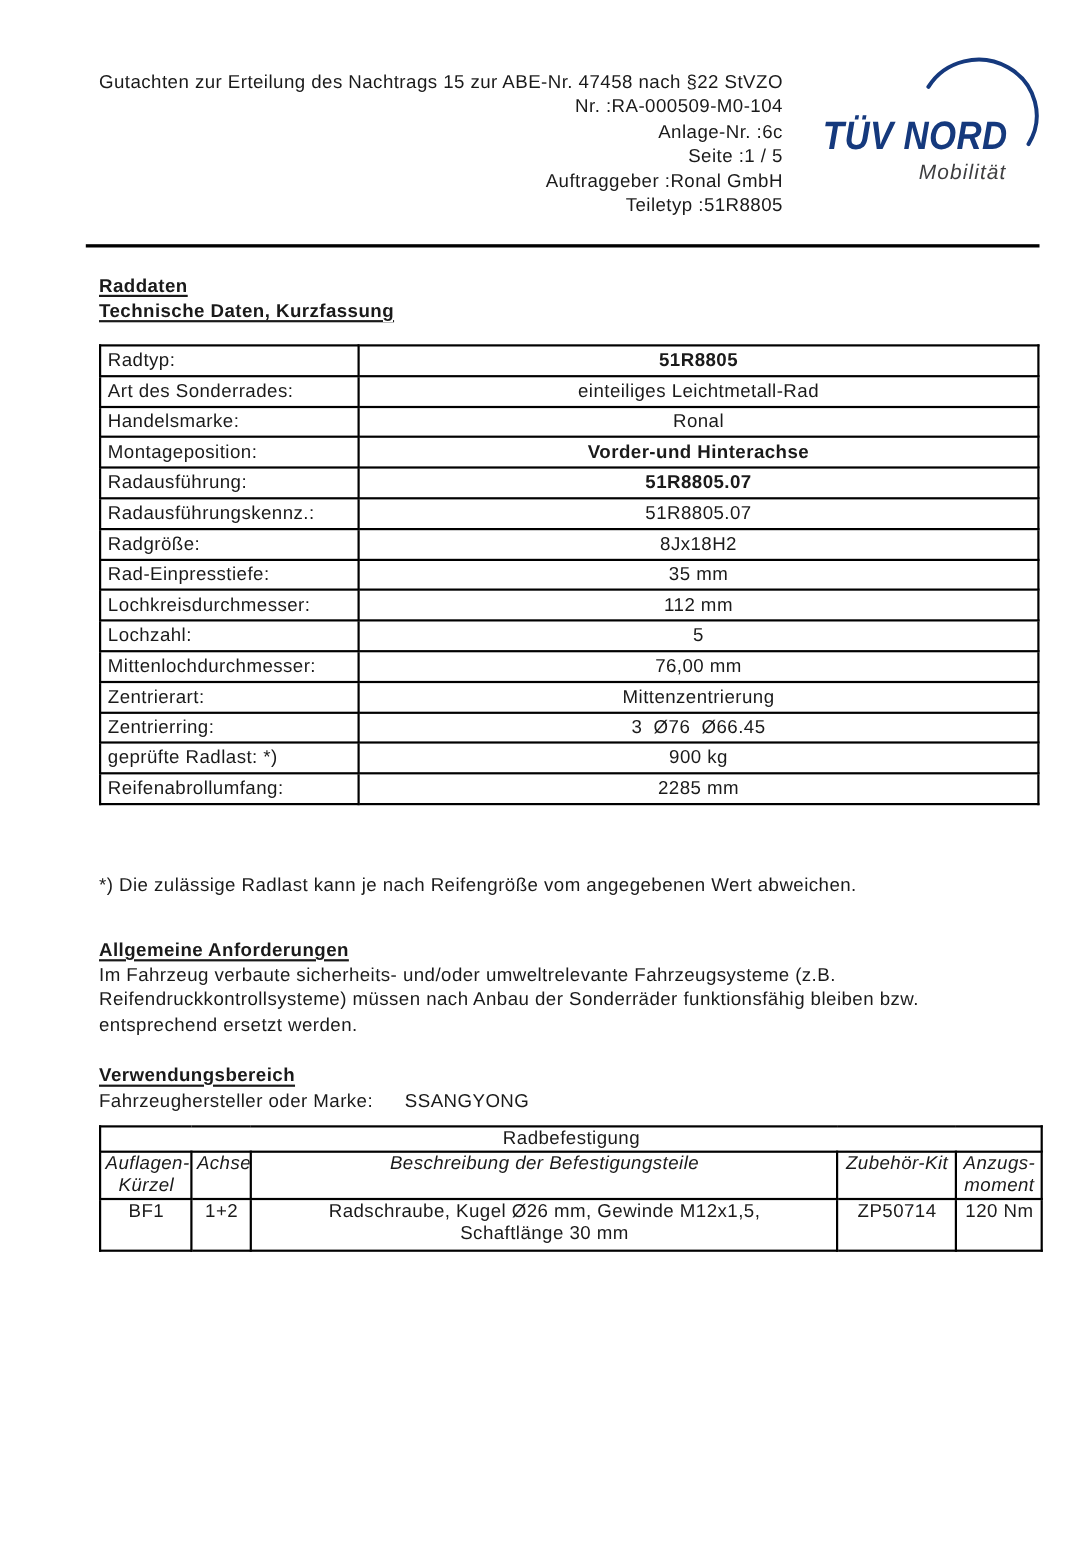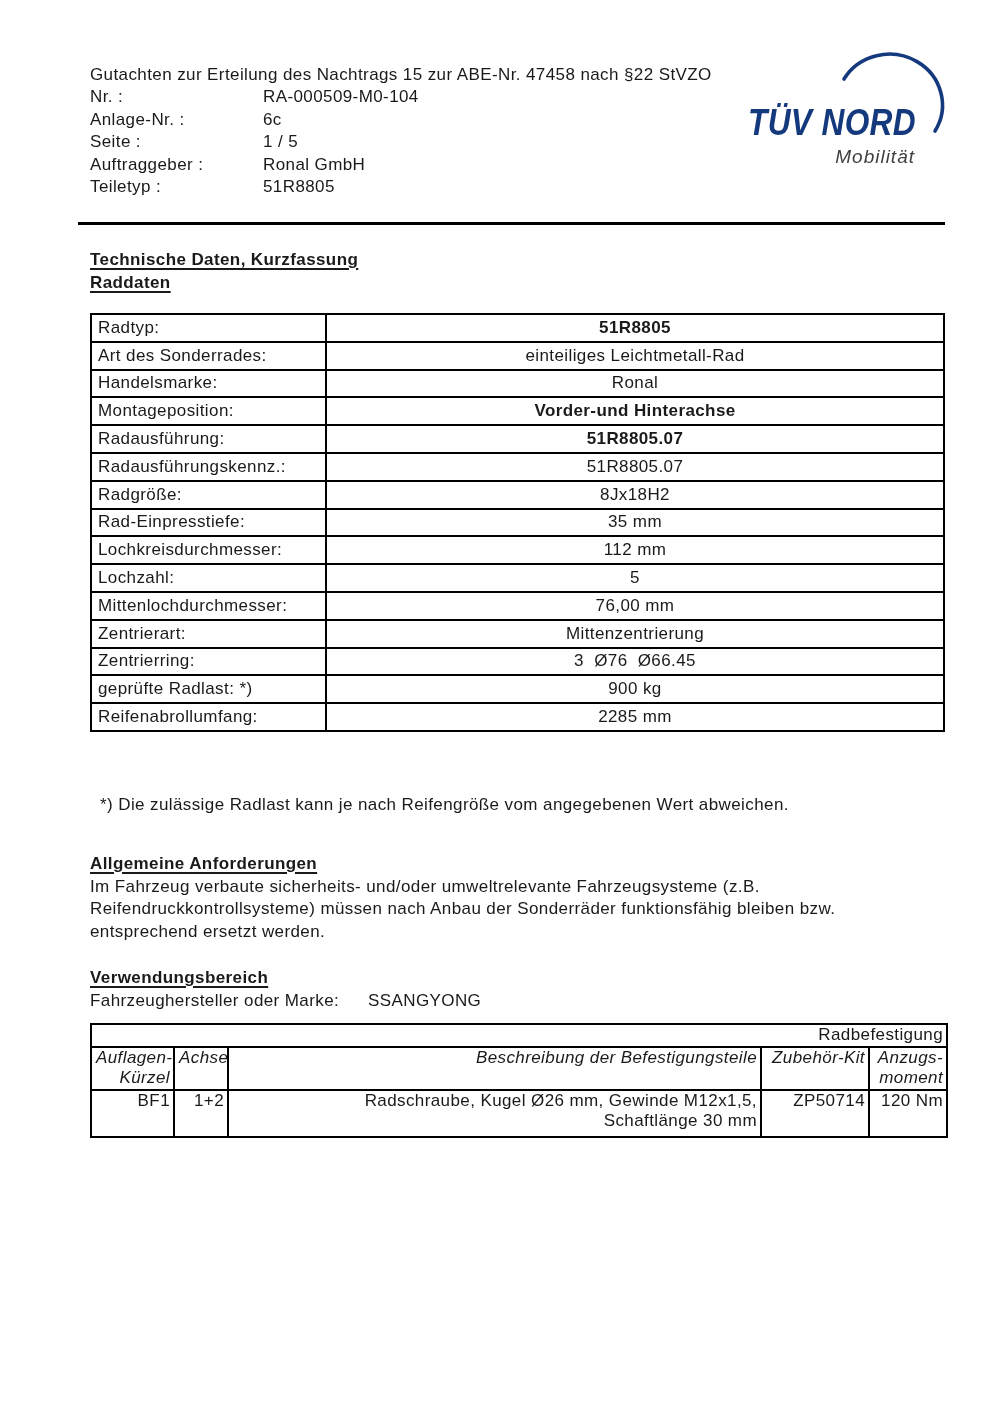--- a/index.html
+++ b/index.html
@@ -5,21 +5,21 @@
   * { margin:0; padding:0; box-sizing:border-box; }
   html,body { background:#ffffff; }
   body {
     width:993px; height:1404px; position:relative; overflow:hidden;
     font-family:"Liberation Sans", sans-serif;
     font-size:17px; color:#1a1a1a; letter-spacing:0.4px;
   }
   .abs { position:absolute; }
 
   
-  #header-block { left:90px; top:64px; line-height:22.4px; }
+  #header-block { left:90px; top:64px; line-height:22.4px;text-align:right; }
   .hdr-label { display:inline-block; width:173px; }
 
   
   #logo-box { left:738px; top:26px; width:218px; height:146px; }
 
   
   #header-rule { left:78px; top:222px; width:867px; height:3px; background:#000; }
 
   
   .heading { font-weight:bold; }
@@ -31,32 +31,32 @@
   table { border-collapse:collapse; table-layout:fixed; }
   #raddaten-table { left:90px; top:313px; width:855px;padding-left:48px; }
   #raddaten-table td {
     border:2px solid #000; height:27.8px; padding:1px 6px;
     vertical-align:middle; overflow:hidden;
   }
   #raddaten-table td.rd-label { width:235px; text-align:left; }
   #raddaten-table td.rd-value { text-align:center; }
   .bold { font-weight:bold; }
 
-  #footnote { left:100px; top:795px; }
+  #footnote { left:90px; top:795px; }
 
   #allgemeine-block { left:90px; top:853px; line-height:22.6px; }
   .pre { white-space:pre-line; }
 
   #verwendung-block { left:90px; top:953px; line-height:22.6px;margin-top:14px; }
   .vw-label { display:inline-block; width:278px; }
 
   
   #radbefestigung-table { left:90px; top:1023px; width:856px; }
   #radbefestigung-table td, #radbefestigung-table th {
-    border:2px solid #000; padding:0 3px 1px 4px; text-align:right;
+    border:2px solid #000; padding:0 3px 1px 4px; text-align:center;
     vertical-align:top; font-weight:normal; white-space:pre-line; overflow:hidden;
   }
   #radbefestigung-table tr.rb-title td { height:22px; }
   #radbefestigung-table tr.rb-head th { height:42px;font-style:italic; }
   #radbefestigung-table tr.rb-data td { height:47px; }
 </style>
 </head>
 <body>
 
 <div id="header-block" class="abs">
@@ -74,22 +74,22 @@
   <svg width="218" height="146" viewBox="0 0 218 146">
     <path d="M 106 53 A 50 48 0 1 1 197 105" fill="none" stroke="#15397d" stroke-width="3.6" stroke-linecap="round"></path>
     <text x="10" y="109" font-size="36" font-weight="bold" font-style="italic" fill="#15397d" textLength="168" lengthAdjust="spacingAndGlyphs">TÜV NORD</text>
     <text x="177" y="137" font-size="19" font-style="italic" text-anchor="end" fill="#3f3f41" letter-spacing="1">Mobilität</text>
   </svg>
 </div>
 
 <div id="header-rule" class="abs"></div>
 
 <div id="raddaten-headings" class="abs">
+  <div><span class="heading underlined">Raddaten</span></div>
   <div><span class="heading underlined">Technische Daten, Kurzfassung</span></div>
-  <div><span class="heading underlined">Raddaten</span></div>
 </div>
 
 <table id="raddaten-table" class="abs">
   <tbody id="raddaten-tbody">
       <tr>
         <td class="rd-label">Radtyp:</td>
         <td class="rd-value bold">51R8805</td>
       </tr>
       <tr>
         <td class="rd-label">Art des Sonderrades:</td>

